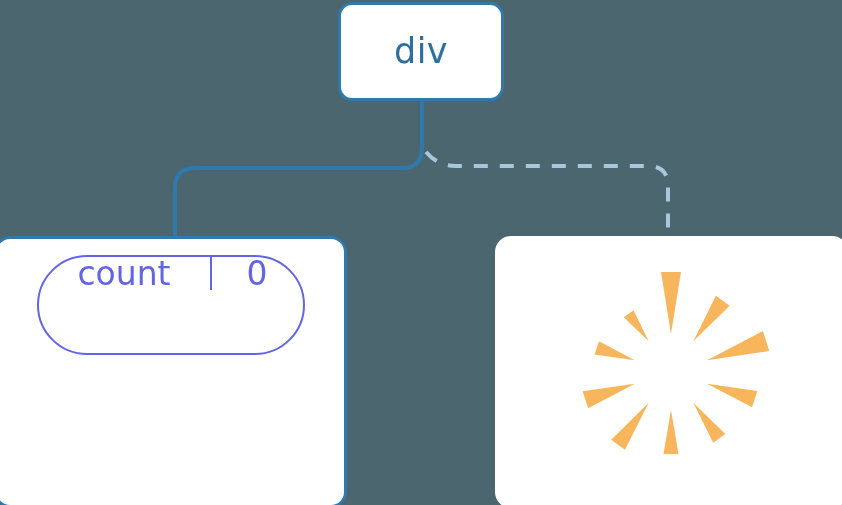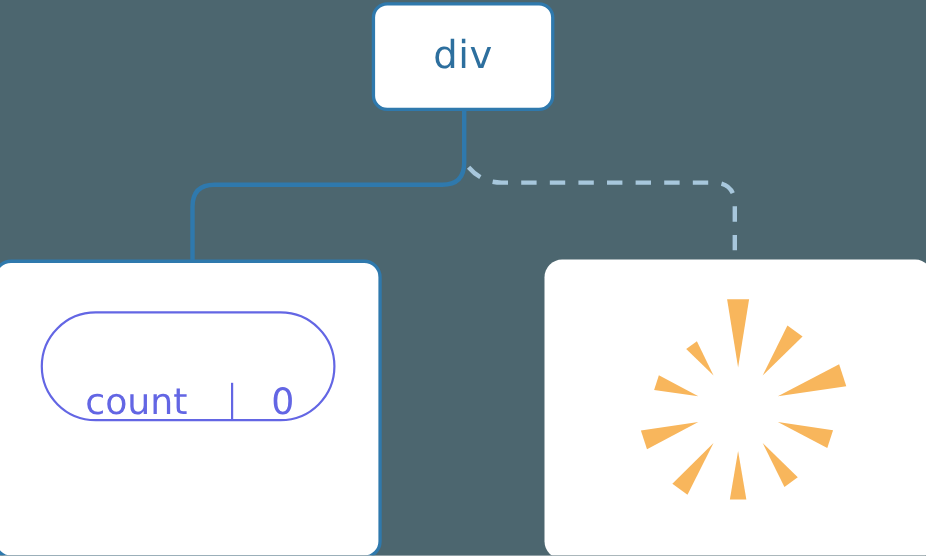--- a/index.html
+++ b/index.html
@@ -68,28 +68,28 @@
     margin-top: 48px;
     font-size: 35px;
     color: #2c6f9b;
     line-height: 1;
     letter-spacing: 0.3px;
   }
 
   
   .pill {
     position: relative;
-    margin-top: 44px;
+    margin-top: 16px;
     width: 268px;
     height: 100px;
     border: 2px solid #6366e4;
     border-radius: 50px;
     box-sizing: border-box;
     display: flex;
-    align-items: flex-end;
+    align-items: flex-start;
   }
   .pill-key {
     flex: 0 0 173px;
     display: flex;
     align-items: center;
     justify-content: center;
     border-right: 2px solid #6366e4;
     box-sizing: border-box;
   }
   .pill-val {

